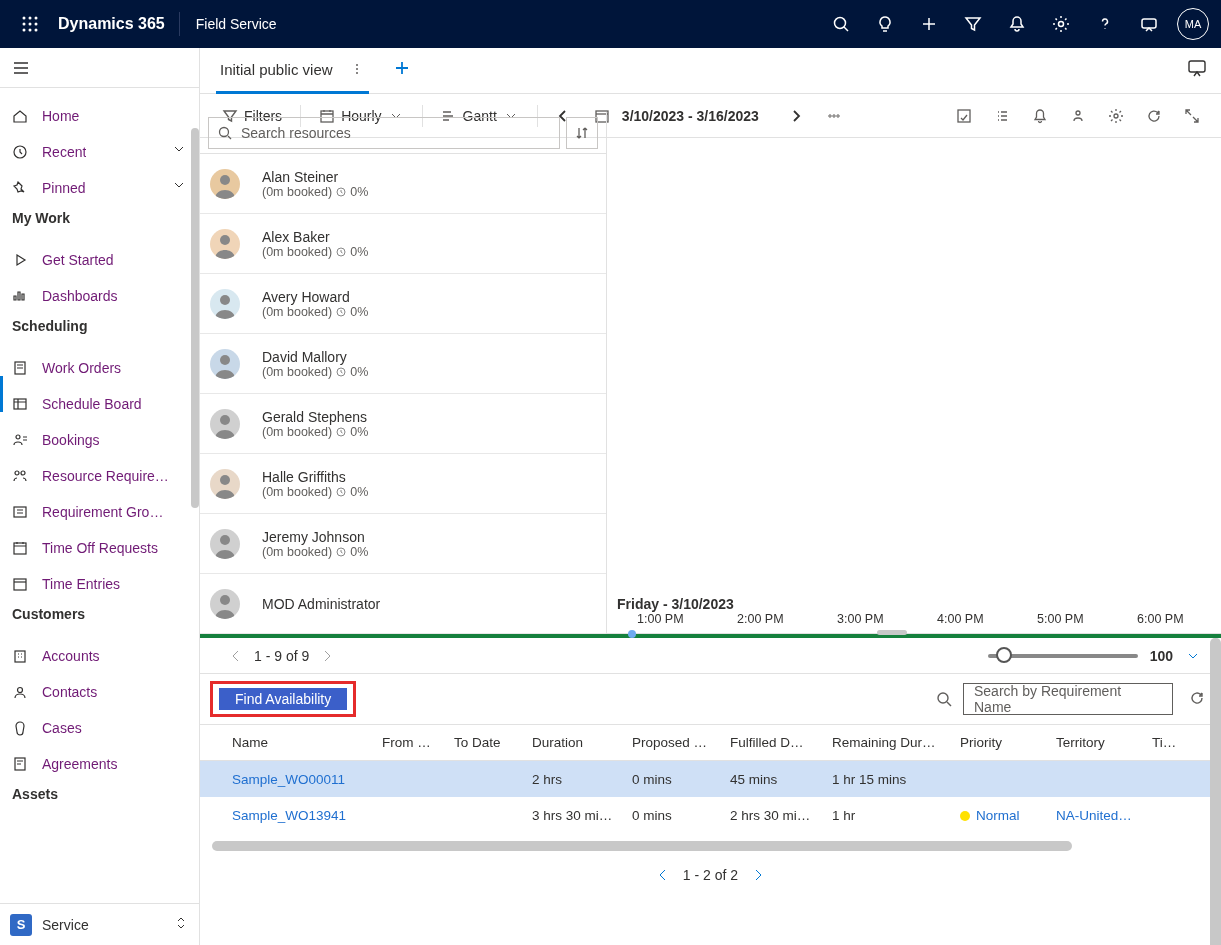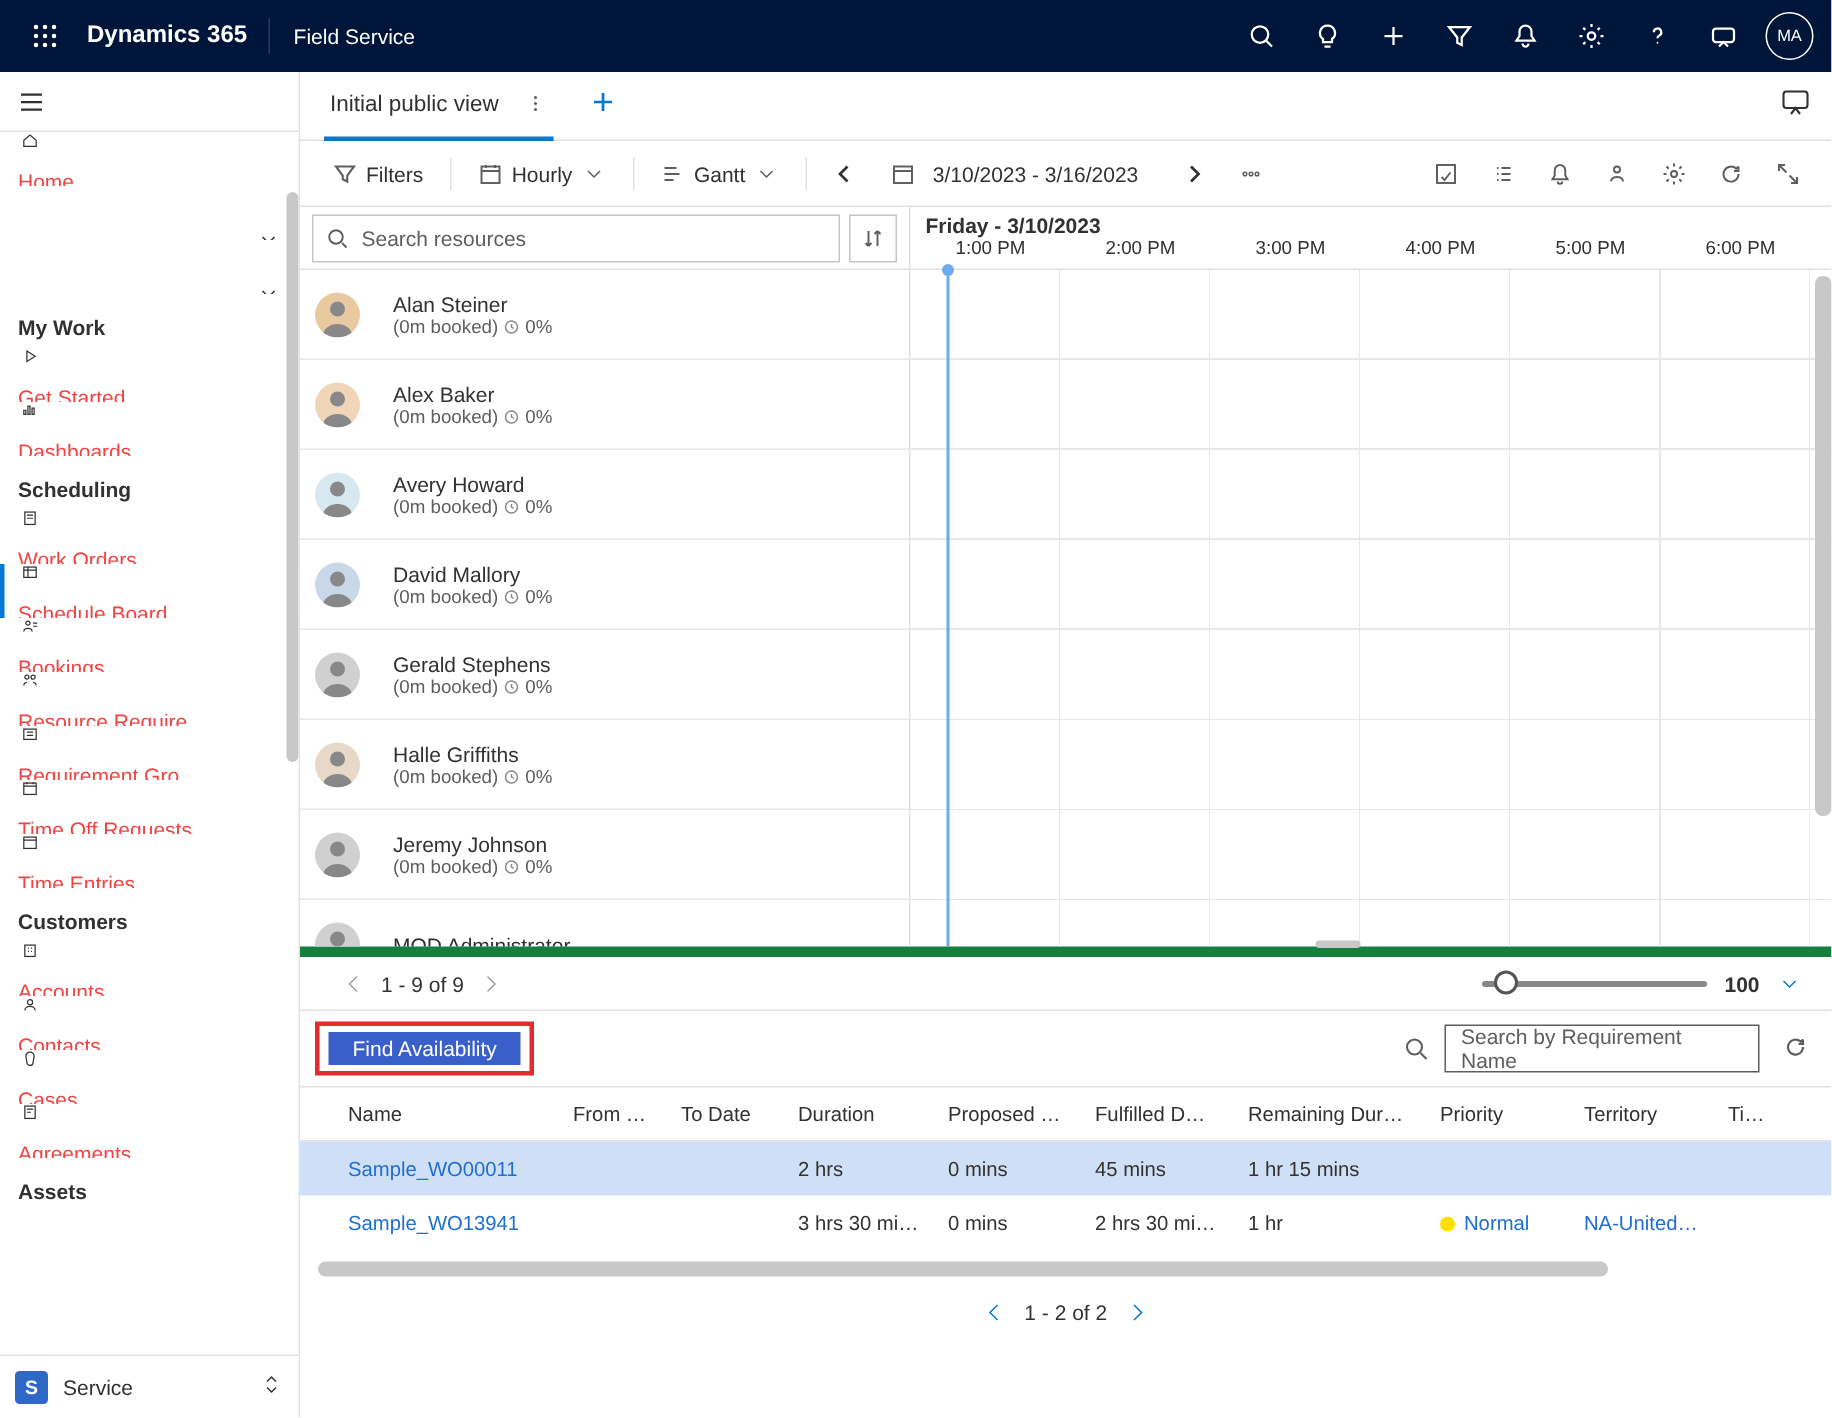--- a/index.html
+++ b/index.html
@@ -28,21 +28,21 @@
   .topnav .module { padding: 0 16px; font-size: 14px; }
   .topnav .spacer { flex: 1; }
   .topnav .icon-btn { width: 44px; height: 48px; display:flex; align-items:center; justify-content:center; cursor:pointer; }
   .topnav svg { stroke: #ffffff; fill: none; }
   .avatar-ring { width:32px; height:32px; border:1.5px solid #fff; border-radius:50%; display:flex; align-items:center; justify-content:center; font-size:11px; margin-left:6px; margin-right:4px;}
   
   .layout { display:flex; height: calc(945px - 48px); }
   .sidebar { width: 200px; border-right:1px solid #e1e1e1; display:flex; flex-direction:column; position:relative; }
   .sidebar-scroll { overflow:hidden; flex:1; position:relative;}
   .sidebar .menu-toggle { height:40px; display:flex; align-items:center; padding-left:12px; border-bottom:1px solid #e1e1e1;}
-  .nav-item { display:flex; align-items:flex-start; height:36px; padding:0 12px; gap:14px; cursor:pointer; font-size:14px; color:#ef4444; white-space:nowrap; overflow:hidden; text-overflow:ellipsis;flex-direction:column;}
+  .nav-item { display:flex; align-items:flex-end; height:36px; padding:0 12px; gap:14px; cursor:pointer; font-size:14px; color:#701a75; white-space:nowrap; overflow:hidden; text-overflow:ellipsis;}
   .nav-item .chev { margin-left:auto; }
   .nav-item.active { background:#ffffff; }
   .nav-item.active::before { content:""; position:absolute; left:0; width:3px; height:36px; background:#0078d4; }
   .nav-group-title { font-weight:600; padding:14px 12px 6px; font-size:14px; }
   .nav-item .label { overflow:hidden; text-overflow:ellipsis; }
   .sidebar-scrollbar { position:absolute; right:0; top:40px; width:8px; height:380px; background:#c8c8c8; border-radius:4px;}
   .area-switch { border-top:1px solid #e1e1e1; height:42px; display:flex; align-items:center; padding:0 10px; gap:10px; }
   .area-badge { width:22px; height:22px; background:#3069c5; color:#fff; display:flex; align-items:center; justify-content:center; border-radius:3px; font-weight:600; font-size:13px;}
   .area-switch .chev { margin-left:auto; }
   
@@ -53,24 +53,24 @@
   .new-tab { color:#0078d4; font-size:20px; padding:0 10px; cursor:pointer;}
   .chat-icon { position:absolute; right:14px; top:10px; }
   
   .toolbar { height:44px; border-bottom:1px solid #e1e1e1; display:flex; align-items:center; padding:0 12px; gap:4px; }
   .tool-btn { display:flex; align-items:center; gap:6px; padding:0 10px; height:32px; cursor:pointer; color:#323130; font-size:14px;}
   .tool-btn.icon-only { padding:0 8px; width:34px; justify-content:center;}
   .tool-sep { width:1px; height:22px; background:#e1e1e1; margin:0 4px;}
   .toolbar .spacer { flex:1; }
   .toolbar svg { stroke:#605e5c; fill:none; }
   .date-nav { display:flex; align-items:center; gap:4px;}
-  .date-range { padding:0 6px; }
+  .date-range { padding:0 6px;font-weight:bold; }
   .chev-small svg { stroke:#323130;}
   
-  .schedule-wrap { display:flex; flex:0 0 auto; border-bottom:7px solid #15803d; position:relative; height:500px;}
+  .schedule-wrap { display:flex; flex:0 0 auto; border-bottom:4px solid #15803d; position:relative; height:500px;align-items:flex-end;}
   .resource-col { width:407px; border-right:1px solid #e1e1e1; display:flex; flex-direction:column;}
   .search-row { height:42px; border-bottom:1px solid #e1e1e1; display:flex; align-items:center; padding:6px 8px; gap:6px;}
   .search-box { flex:1; border:1px solid #c8c6c4; height:32px; display:flex; align-items:center; padding:0 8px; gap:8px; color:#605e5c;}
   .sort-btn { width:32px; height:32px; border:1px solid #c8c6c4; display:flex; align-items:center; justify-content:center; cursor:pointer;}
   .day-header { height:42px; display:flex; flex-direction:column; border-bottom:1px solid #e1e1e1; }
   .day-label { font-weight:600; padding:4px 10px 0; font-size:14px;}
   .hour-header { display:grid; grid-template-columns: repeat(8, 100px); height:22px; font-size:12.5px; color:#323130;}
   .hour-header > div { padding-left:30px;}
   .resource-rows { flex:1; overflow:hidden;}
   .resource-row { height:60px; border-bottom:1px solid #e8e8e8; display:flex; align-items:center; padding:0 10px; gap:22px;}

